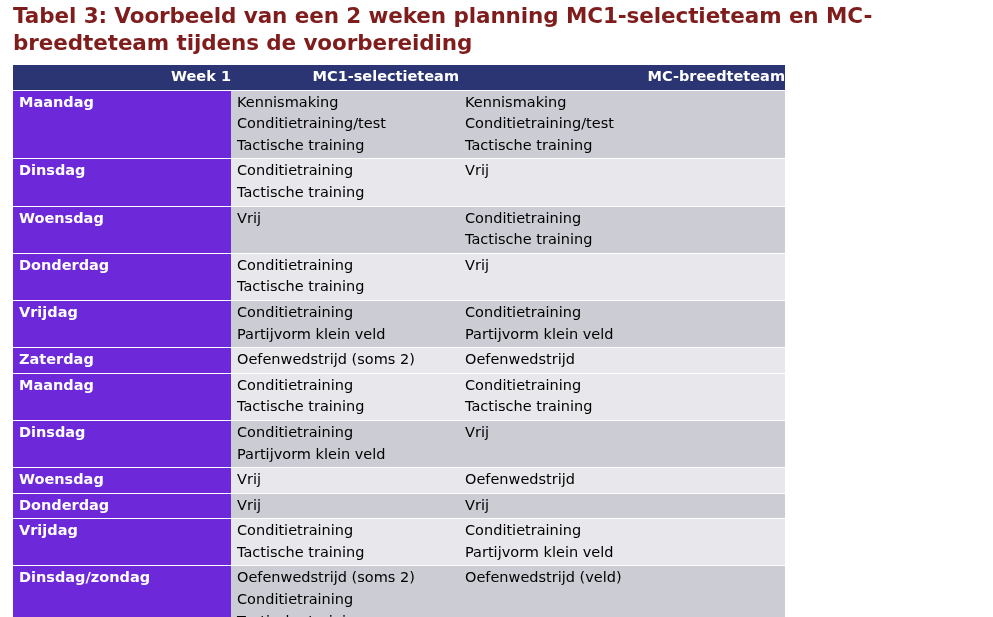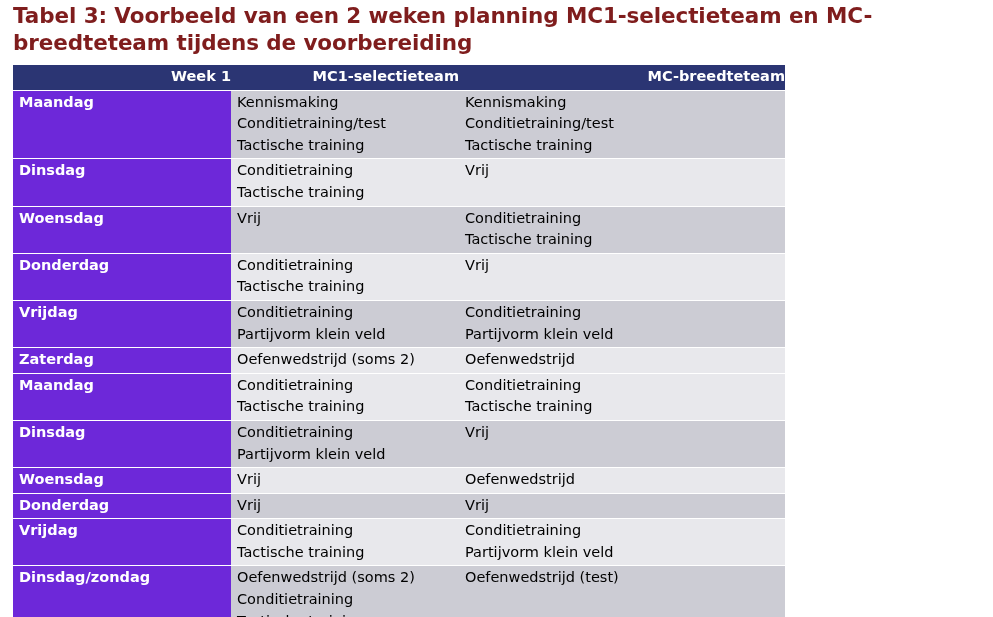--- a/index.html
+++ b/index.html
@@ -275,21 +275,21 @@
           <td class="day">
             <p>Dinsdag/zondag</p>
           </td>
           <td class="cell shade-b">
             <p>Oefenwedstrijd (soms 2)
 Conditietraining
 Tactische training
 Soms  Kamp</p>
           </td>
           <td class="cell shade-b">
-            <p>Oefenwedstrijd (test)</p>
+            <p>Oefenwedstrijd (veld)</p>
           </td>
         </tr>
 
       </tbody>
     </table>
   </div>
 
 </div>
 
 </body></html>

